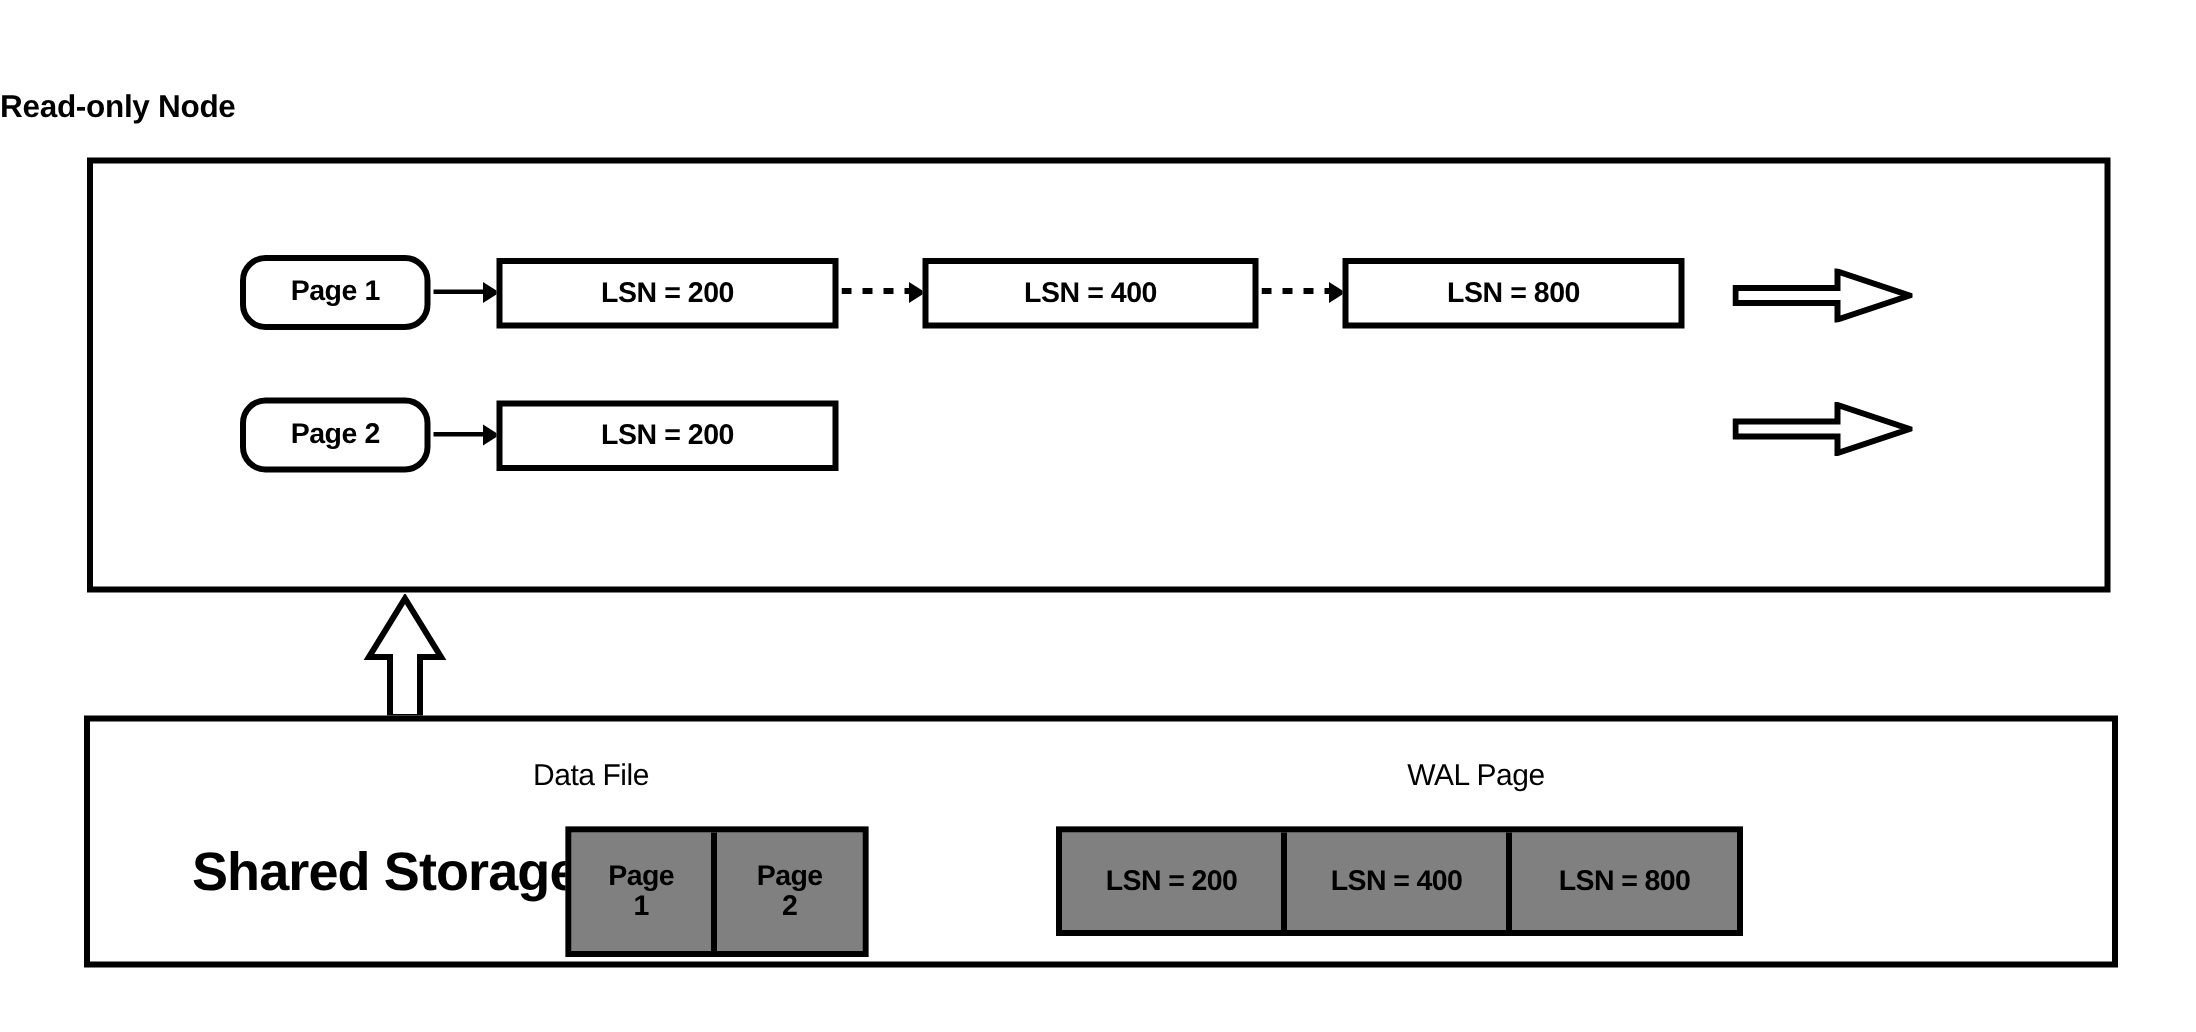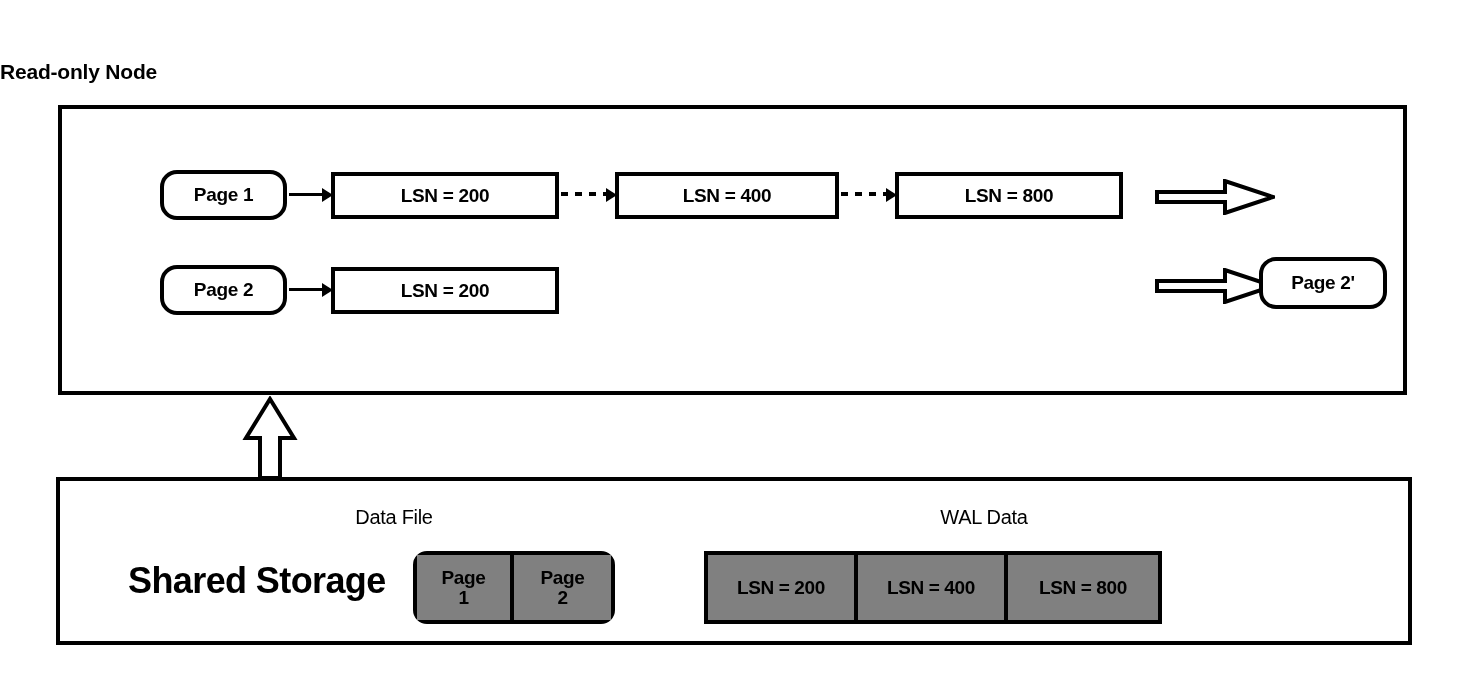--- a/index.html
+++ b/index.html
@@ -219,42 +219,41 @@
       <div class="shaft" style="width:33px;"></div>
       <div class="head" style="left:33px;"></div>
     </div>
 
     <div class="lsn-box" style="left:269px; top:158px; width:228px; height:47px;">LSN = 200</div>
 
     <svg class="block-arrow-right" style="left:1093px; top:159px;" width="120" height="36" viewBox="0 0 120 36">
       <polygon points="2,13 70,13 70,2 118,18 70,34 70,23 2,23" fill="#ffffff" stroke="#000000" stroke-width="4" stroke-linejoin="miter"></polygon>
     </svg>
 
-    <div class="page-pill" style="left:1197px; top:148px; width:128px; height:52px;">Page 2'</div>
 
   </div>
 
   <svg class="block-arrow-up" style="left:242px; top:396px;" width="56" height="84" viewBox="0 0 56 84">
     <polygon points="28,3 52,42 38,42 38,82 18,82 18,42 4,42" fill="#ffffff" stroke="#000000" stroke-width="4" stroke-linejoin="miter"></polygon>
   </svg>
 
   <div class="panel" id="storage-panel">
 
     <div class="storage-label" style="left:68px; top:79px;">Shared Storage</div>
 
     <div class="file-label" style="left:234px; top:25px; width:200px;">Data File</div>
 
-    <div class="file-strip" id="data-file-strip" style="left:353px; top:70px; height:73px;border-radius:14px;">
+    <div class="file-strip" id="data-file-strip" style="left:317px; top:70px; height:87px;">
       <div class="file-cell">Page
 1</div>
       <div class="file-cell">Page
 2</div>
     </div>
 
-    <div class="file-label" style="left:824px; top:25px; width:200px;">WAL Data</div>
+    <div class="file-label" style="left:824px; top:25px; width:200px;">WAL Page</div>
 
     <div class="file-strip" id="wal-file-strip" style="left:644px; top:70px; height:73px;">
       <div class="file-cell">LSN = 200</div>
       <div class="file-cell">LSN = 400</div>
       <div class="file-cell">LSN = 800</div>
     </div>
 
   </div>
 
 </div>

